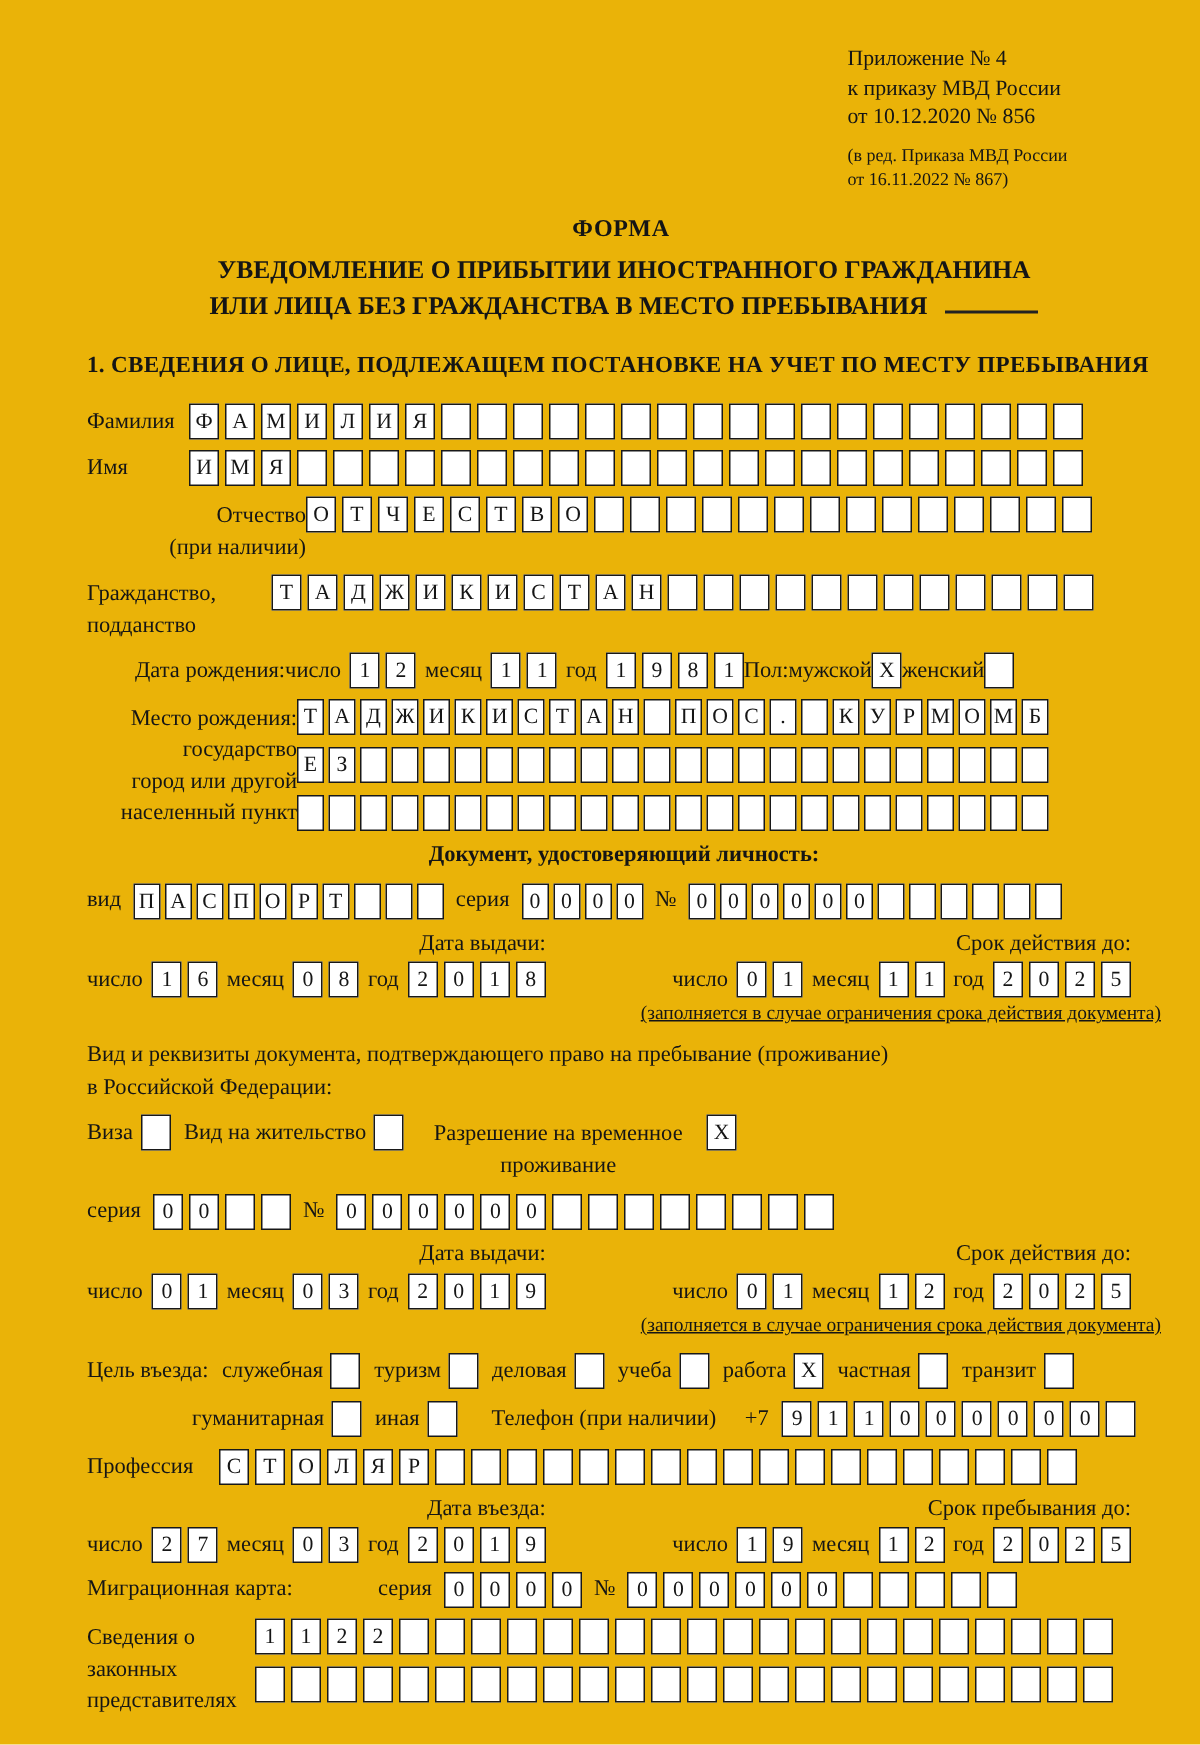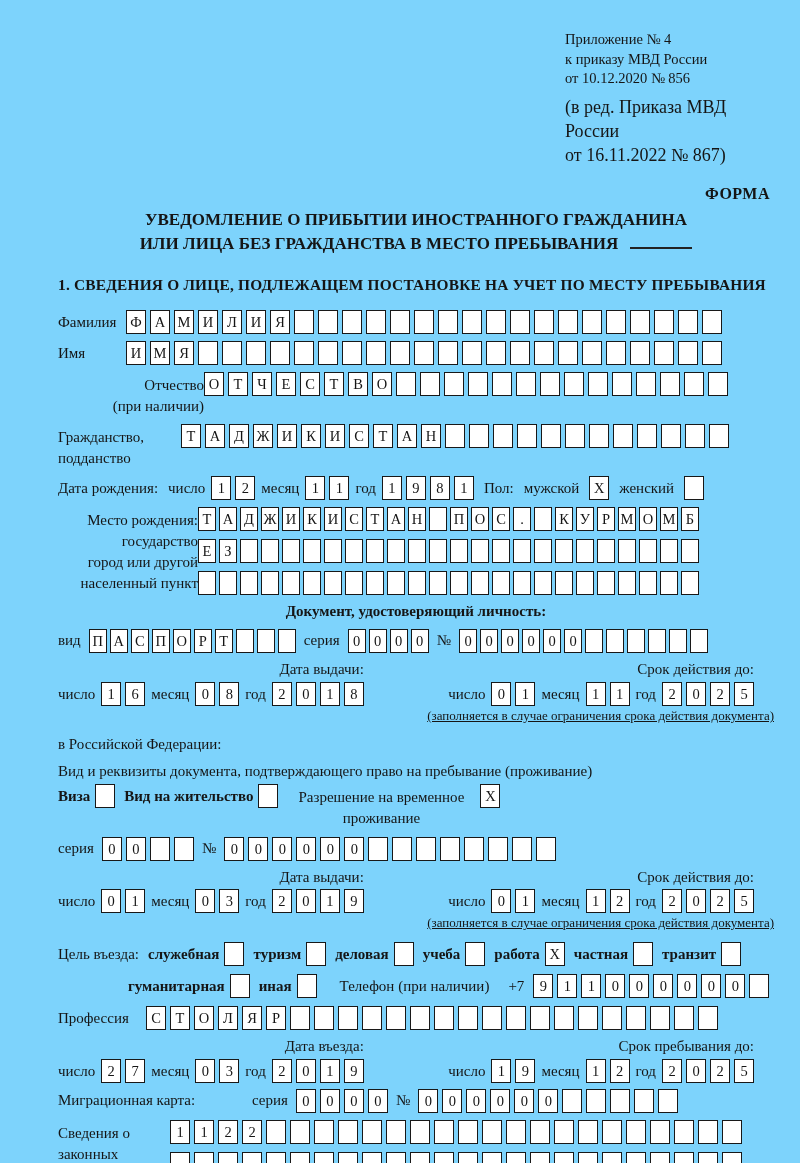--- a/index.html
+++ b/index.html
@@ -1,22 +1,22 @@
 <!DOCTYPE html>
 <html><head>
 <meta charset="utf-8">
 <style>
   html,body{margin:0;padding:0;background:#ffffff;}
-  .page{width:800px;height:1163px;box-sizing:border-box;background:#7dd3fc;
+  .page{width:800px;height:1163px;box-sizing:border-box;background:#eab308;
         padding:30px 26px 10px 58px;font-family:"Liberation Serif","DejaVu Serif",serif;
         color:#151515;font-size:15px;line-height:1.3;overflow:hidden;}
   .ref-block{width:205px;margin-left:auto;margin-right:4px;font-size:14.5px;line-height:1.35;}
-  .ref-block .small{font-size:18px;}
+  .ref-block .small{font-size:12px;}
   .ref-block .gap-top{margin-top:6px;}
-  .form-label{text-align:right;font-weight:bold;font-size:16px;letter-spacing:0.5px;margin:16px 4px 4px 0;}
+  .form-label{text-align:center;font-weight:bold;font-size:16px;letter-spacing:0.5px;margin:16px 4px 4px 0;}
   .title{text-align:center;font-weight:bold;font-size:17px;line-height:1.4;margin-top:2px;}
   .blank-underline{display:inline-block;width:62px;border-bottom:2px solid #222;height:13px;margin-left:12px;}
   .sec-heading{font-weight:bold;font-size:15.4px;margin:19px 0 15px;letter-spacing:0.2px;}
   .frow{display:flex;align-items:flex-start;margin-bottom:7px;}
   .lbl{flex:0 0 auto;padding-top:3px;}
   .lblcol{flex:0 0 auto;line-height:1.4;padding-top:3px;}
   .boxes{display:flex;gap:4px;flex:0 0 auto;}
   .cell{flex:0 0 auto;width:18px;height:22px;border:1.6px solid #181818;text-align:center;
         line-height:22px;font-size:14.5px;background:#fff;}
   .tight{gap:3px;}
@@ -27,21 +27,21 @@
   .center-bold{text-align:center;font-weight:bold;margin:4px 0 8px;}
   .vid-row{gap:8px;} .vid-row .lbl{padding-top:2px;}
   .date-cols{display:flex;justify-content:space-between;padding-right:20px;margin-bottom:2px;}
   .dhead{text-align:right;margin-bottom:2px;}
   .dgroup{display:flex;align-items:flex-start;gap:6px;font-family:Liberation Serif, serif;}
   .note{font-size:13px;color:#151515;text-decoration:underline;}
   .note-right{text-align:right;margin:0 0 10px 0;}
   .plain{margin:2px 0;}
   .opts-row{display:flex;gap:9px;align-items:flex-start;margin-bottom:8px;flex-wrap:nowrap;}
   .opt{display:flex;gap:5px;align-items:flex-start;flex:0 0 auto;}
-  .opt .lbl{padding-top:3px;white-space:nowrap;font-weight:bold;}
+  .opt .lbl{padding-top:3px;white-space:nowrap;}
   .optlbl-c{text-align:center;line-height:1.4;padding-top:3px;}
   .w185{width:188px;} .w175{width:178px;}
   .indent70{margin-left:70px;}
   .mgap{margin-left:36px;}
 </style>
 </head>
 <body>
 
 <div class="page">
 
@@ -182,21 +182,21 @@
         <span class="cell"></span>
         <span class="cell"></span>
         <span class="cell"></span>
         <span class="cell"></span>
         <span class="cell"></span>
         <span class="cell"></span>
         <span class="cell"></span>
       </div>
   </div>
 
-  <div class="frow" style="gap:10px;">
+  <div class="frow" style="margin-left:32px;">
     <span class="lbl">Дата рождения:</span>
     <span class="dgroup">
       <span class="lbl">число</span>
       <span class="boxes">
           <span class="cell">1</span>
           <span class="cell">2</span>
         </span>
       <span class="lbl">месяц</span>
       <span class="boxes">
           <span class="cell">1</span>
@@ -391,22 +391,22 @@
             <span class="cell">2</span>
             <span class="cell">0</span>
             <span class="cell">2</span>
             <span class="cell">5</span>
           </span>
       </div>
     </div>
   </div>
   <div class="note note-right">(заполняется в случае ограничения срока действия документа)</div>
 
+  <div class="plain">Вид и реквизиты документа, подтверждающего право на пребывание (проживание)</div>
   <div class="plain" style="margin-bottom:8px;">в Российской Федерации:</div>
-  <div class="plain">Вид и реквизиты документа, подтверждающего право на пребывание (проживание)</div>
 
   <div class="opts-row">
     <span class="opt">
       <span class="lbl">Виза</span>
       <span class="boxes">
           <span class="cell"></span>
         </span>
     </span>
     <span class="opt">
       <span class="lbl">Вид на жительство</span>

